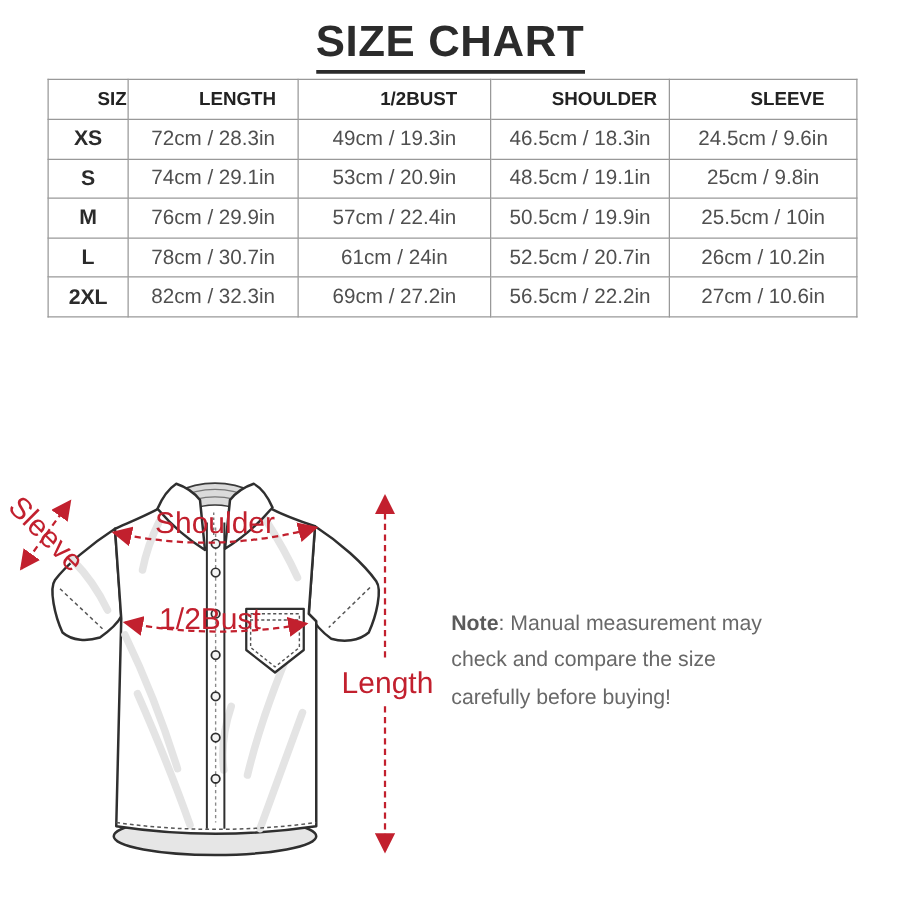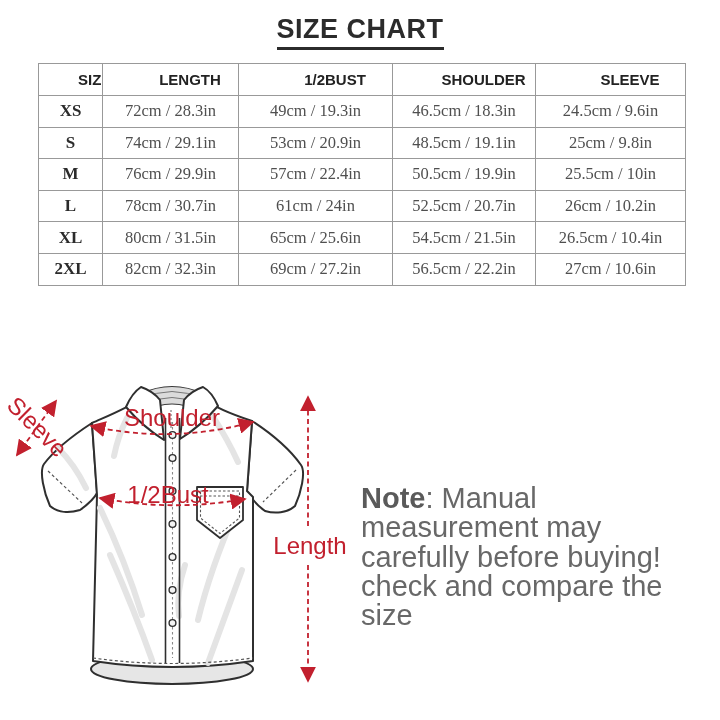--- a/index.html
+++ b/index.html
@@ -2,38 +2,38 @@
 <html><head>
 <meta charset="utf-8">
 <style>
   html,body{margin:0;padding:0;background:#fff;}
   .stage{
     position:relative;width:720px;height:720px;background:#ffffff;overflow:hidden;
     font-family:"Liberation Sans", sans-serif;
   }
   .title{
     position:absolute;top:14px;left:0;width:720px;text-align:center;margin:0;
-    font-size:27px;font-weight:bold;color:#2b2b2b;letter-spacing:.5px;
+    font-size:35px;font-weight:bold;color:#2b2b2b;letter-spacing:.5px;
   }
   .title span{border-bottom:3px solid #2b2b2b;padding-bottom:3px;}
   table.size-table{
     position:absolute;left:38px;top:63px;width:647px;
     border-collapse:collapse;table-layout:fixed;background:#fff;
   }
   table.size-table th, table.size-table td{
     border:1px solid #999;text-align:center;vertical-align:middle;
     padding:0;overflow:hidden;white-space:nowrap;
   }
   table.size-table th{height:31px;font-size:15px;font-weight:bold;color:#222;padding-left:39px;}
-  table.size-table td{height:30.6px;font-size:16.5px;color:#4f4f4f;font-family:Liberation Serif, serif;}
+  table.size-table td{height:30.6px;font-size:16.5px;color:#4f4f4f;}
   table.size-table td.size-col{font-weight:bold;color:#2b2b2b;font-size:17px;}
   .shirt-wrap{position:absolute;left:0;top:360px;width:360px;height:360px;}
   .note{
     position:absolute;left:361px;top:484px;width:340px;
-    font-size:29px;line-height:29.3px;color:#686868;
+    font-size:17px;line-height:29.3px;color:#686868;
   }
   .note b{color:#5a5a5a;}
 </style>
 </head>
 <body>
 
 <div class="stage">
 
   <h1 class="title"><span>SIZE CHART</span></h1>
 
@@ -75,27 +75,20 @@
           <td>57cm / 22.4in</td>
           <td>50.5cm / 19.9in</td>
           <td>25.5cm / 10in</td>
         </tr>
         <tr>
           <td class="size-col">L</td>
           <td>78cm / 30.7in</td>
           <td>61cm / 24in</td>
           <td>52.5cm / 20.7in</td>
           <td>26cm / 10.2in</td>
-        </tr>
-        <tr>
-          <td class="size-col">XL</td>
-          <td>80cm / 31.5in</td>
-          <td>65cm / 25.6in</td>
-          <td>54.5cm / 21.5in</td>
-          <td>26.5cm / 10.4in</td>
         </tr>
         <tr>
           <td class="size-col">2XL</td>
           <td>82cm / 32.3in</td>
           <td>69cm / 27.2in</td>
           <td>56.5cm / 22.2in</td>
           <td>27cm / 10.6in</td>
         </tr>
       </tbody>
   </table>
@@ -174,17 +167,17 @@
         <text transform="translate(37,67) rotate(45)" x="0" y="8">Sleeve</text>
         <text x="172" y="66">Shoulder</text>
         <text x="168" y="143">1/2Bust</text>
         <text x="310" y="194">Length</text>
       </g>
     </svg>
   </div>
 
   <div class="note">
     <div><b>Note</b><span>: Manual measurement may</span></div>
+    <div>check and compare the size</div>
     <div>carefully before buying!</div>
-    <div>check and compare the size</div>
   </div>
 
 </div>
 
 </body></html>

